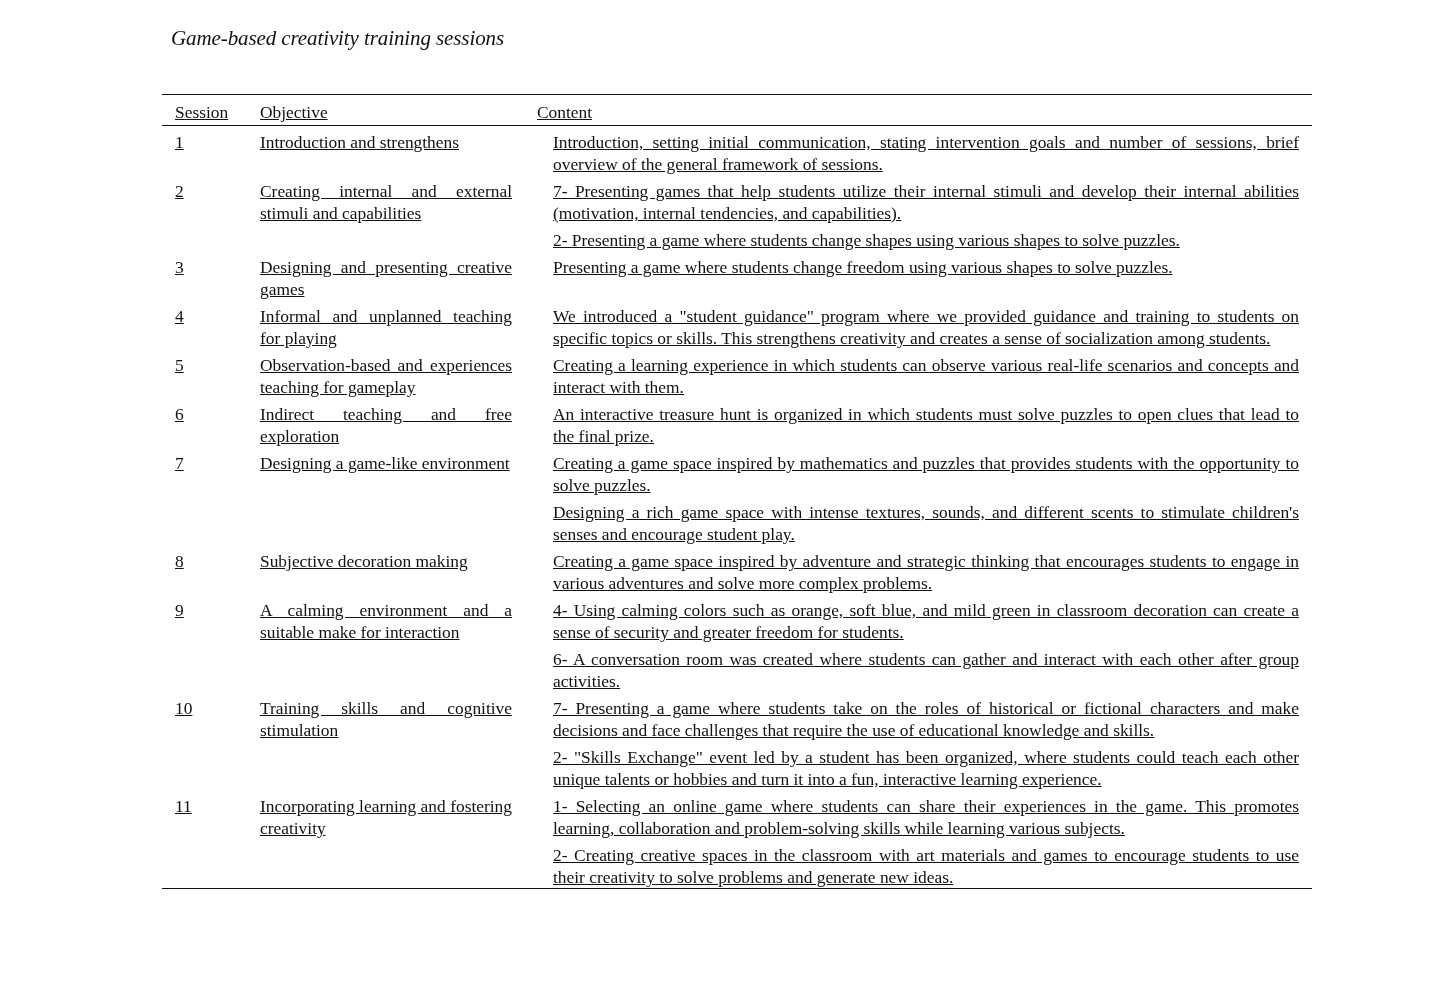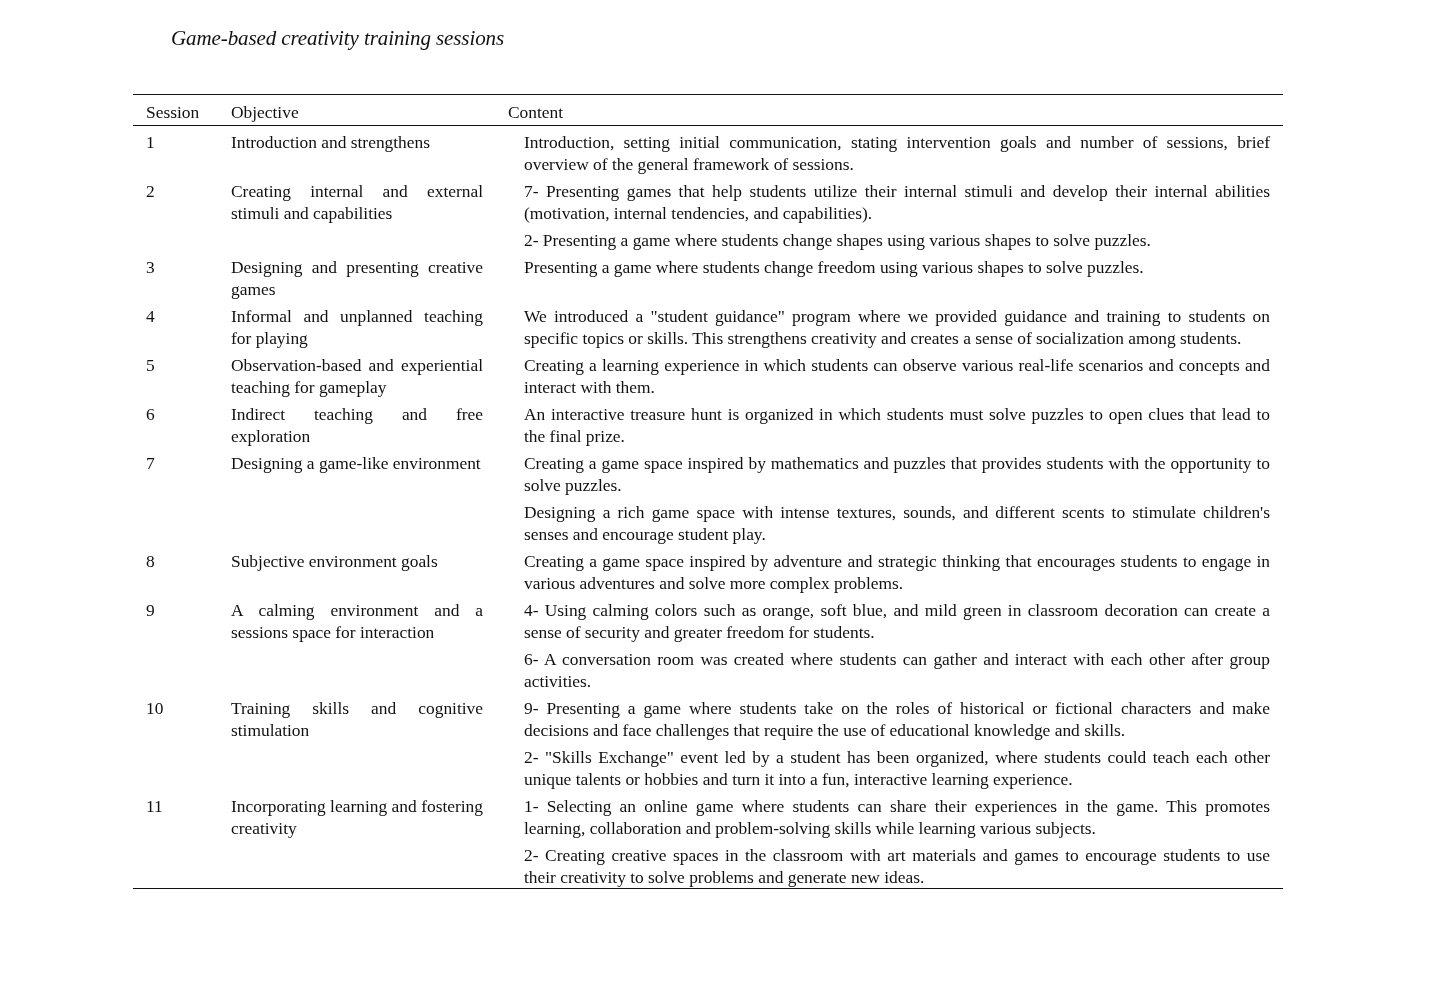--- a/index.html
+++ b/index.html
@@ -8,22 +8,22 @@
     font-family: "Liberation Serif", "DejaVu Serif", serif;
     color: #111111;
   }
   .caption {
     position: absolute; left: 163px; top: 24px;
     font-style: italic; font-size: 21px; line-height: 28px;
     letter-spacing: -0.1px;
     margin-left: 8px;
   }
   .table-wrap {
-    position: absolute; left: 133px; top: 94px; width: 1150px;
-    border-top: 1.3px solid #111; border-bottom: 1.3px solid #111;
+    position: absolute; left: 162px; top: 94px; width: 1150px;
+    border-top: 1.3px solid #111; border-bottom: 1.3px solid #111; text-decoration: underline;
   }
   table { border-collapse: collapse; width: 100%; table-layout: fixed; font-size: 17.4px; }
   thead th {
     font-weight: normal; text-align: left; vertical-align: top;
     padding: 6px 0 2px 0; height: 22px; line-height: 22px;
     border-bottom: 1.3px solid #111;
   }
   col.c-session { width: 98px; }
   col.c-objective { width: 277px; }
   col.c-content { width: 775px; }
@@ -81,21 +81,21 @@
         </tr>
         <tr>
           <td class="session">4</td>
           <td class="objective">Informal and unplanned teaching for playing</td>
           <td class="content">
             <div class="para">We introduced a "student guidance" program where we provided guidance and training to students on specific topics or skills. This strengthens creativity and creates a sense of socialization among students.</div>
           </td>
         </tr>
         <tr>
           <td class="session">5</td>
-          <td class="objective">Observation-based and experiential teaching for gameplay</td>
+          <td class="objective">Observation-based and experiences teaching for gameplay</td>
           <td class="content">
             <div class="para">Creating a learning experience in which students can observe various real-life scenarios and concepts and interact with them.</div>
           </td>
         </tr>
         <tr>
           <td class="session">6</td>
           <td class="objective">Indirect teaching and free exploration</td>
           <td class="content">
             <div class="para">An interactive treasure hunt is organized in which students must solve puzzles to open clues that lead to the final prize.</div>
           </td>
@@ -103,38 +103,38 @@
         <tr>
           <td class="session">7</td>
           <td class="objective">Designing a game-like environment</td>
           <td class="content">
             <div class="para">Creating a game space inspired by mathematics and puzzles that provides students with the opportunity to solve puzzles.</div>
             <div class="para">Designing a rich game space with intense textures, sounds, and different scents to stimulate children's senses and encourage student play.</div>
           </td>
         </tr>
         <tr>
           <td class="session">8</td>
-          <td class="objective">Subjective environment goals</td>
+          <td class="objective">Subjective decoration making</td>
           <td class="content">
             <div class="para">Creating a game space inspired by adventure and strategic thinking that encourages students to engage in various adventures and solve more complex problems.</div>
           </td>
         </tr>
         <tr>
           <td class="session">9</td>
-          <td class="objective">A calming environment and a sessions space for interaction</td>
+          <td class="objective">A calming environment and a suitable make for interaction</td>
           <td class="content">
             <div class="para">4- Using calming colors such as orange, soft blue, and mild green in classroom decoration can create a sense of security and greater freedom for students.</div>
             <div class="para">6- A conversation room was created where students can gather and interact with each other after group activities.</div>
           </td>
         </tr>
         <tr>
           <td class="session">10</td>
           <td class="objective">Training skills and cognitive stimulation</td>
           <td class="content">
-            <div class="para">9- Presenting a game where students take on the roles of historical or fictional characters and make decisions and face challenges that require the use of educational knowledge and skills.</div>
+            <div class="para">7- Presenting a game where students take on the roles of historical or fictional characters and make decisions and face challenges that require the use of educational knowledge and skills.</div>
             <div class="para">2- "Skills Exchange" event led by a student has been organized, where students could teach each other unique talents or hobbies and turn it into a fun, interactive learning experience.</div>
           </td>
         </tr>
         <tr>
           <td class="session">11</td>
           <td class="objective">Incorporating learning and fostering creativity</td>
           <td class="content">
             <div class="para">1- Selecting an online game where students can share their experiences in the game. This promotes learning, collaboration and problem-solving skills while learning various subjects.</div>
             <div class="para">2- Creating creative spaces in the classroom with art materials and games to encourage students to use their creativity to solve problems and generate new ideas.</div>
           </td>

